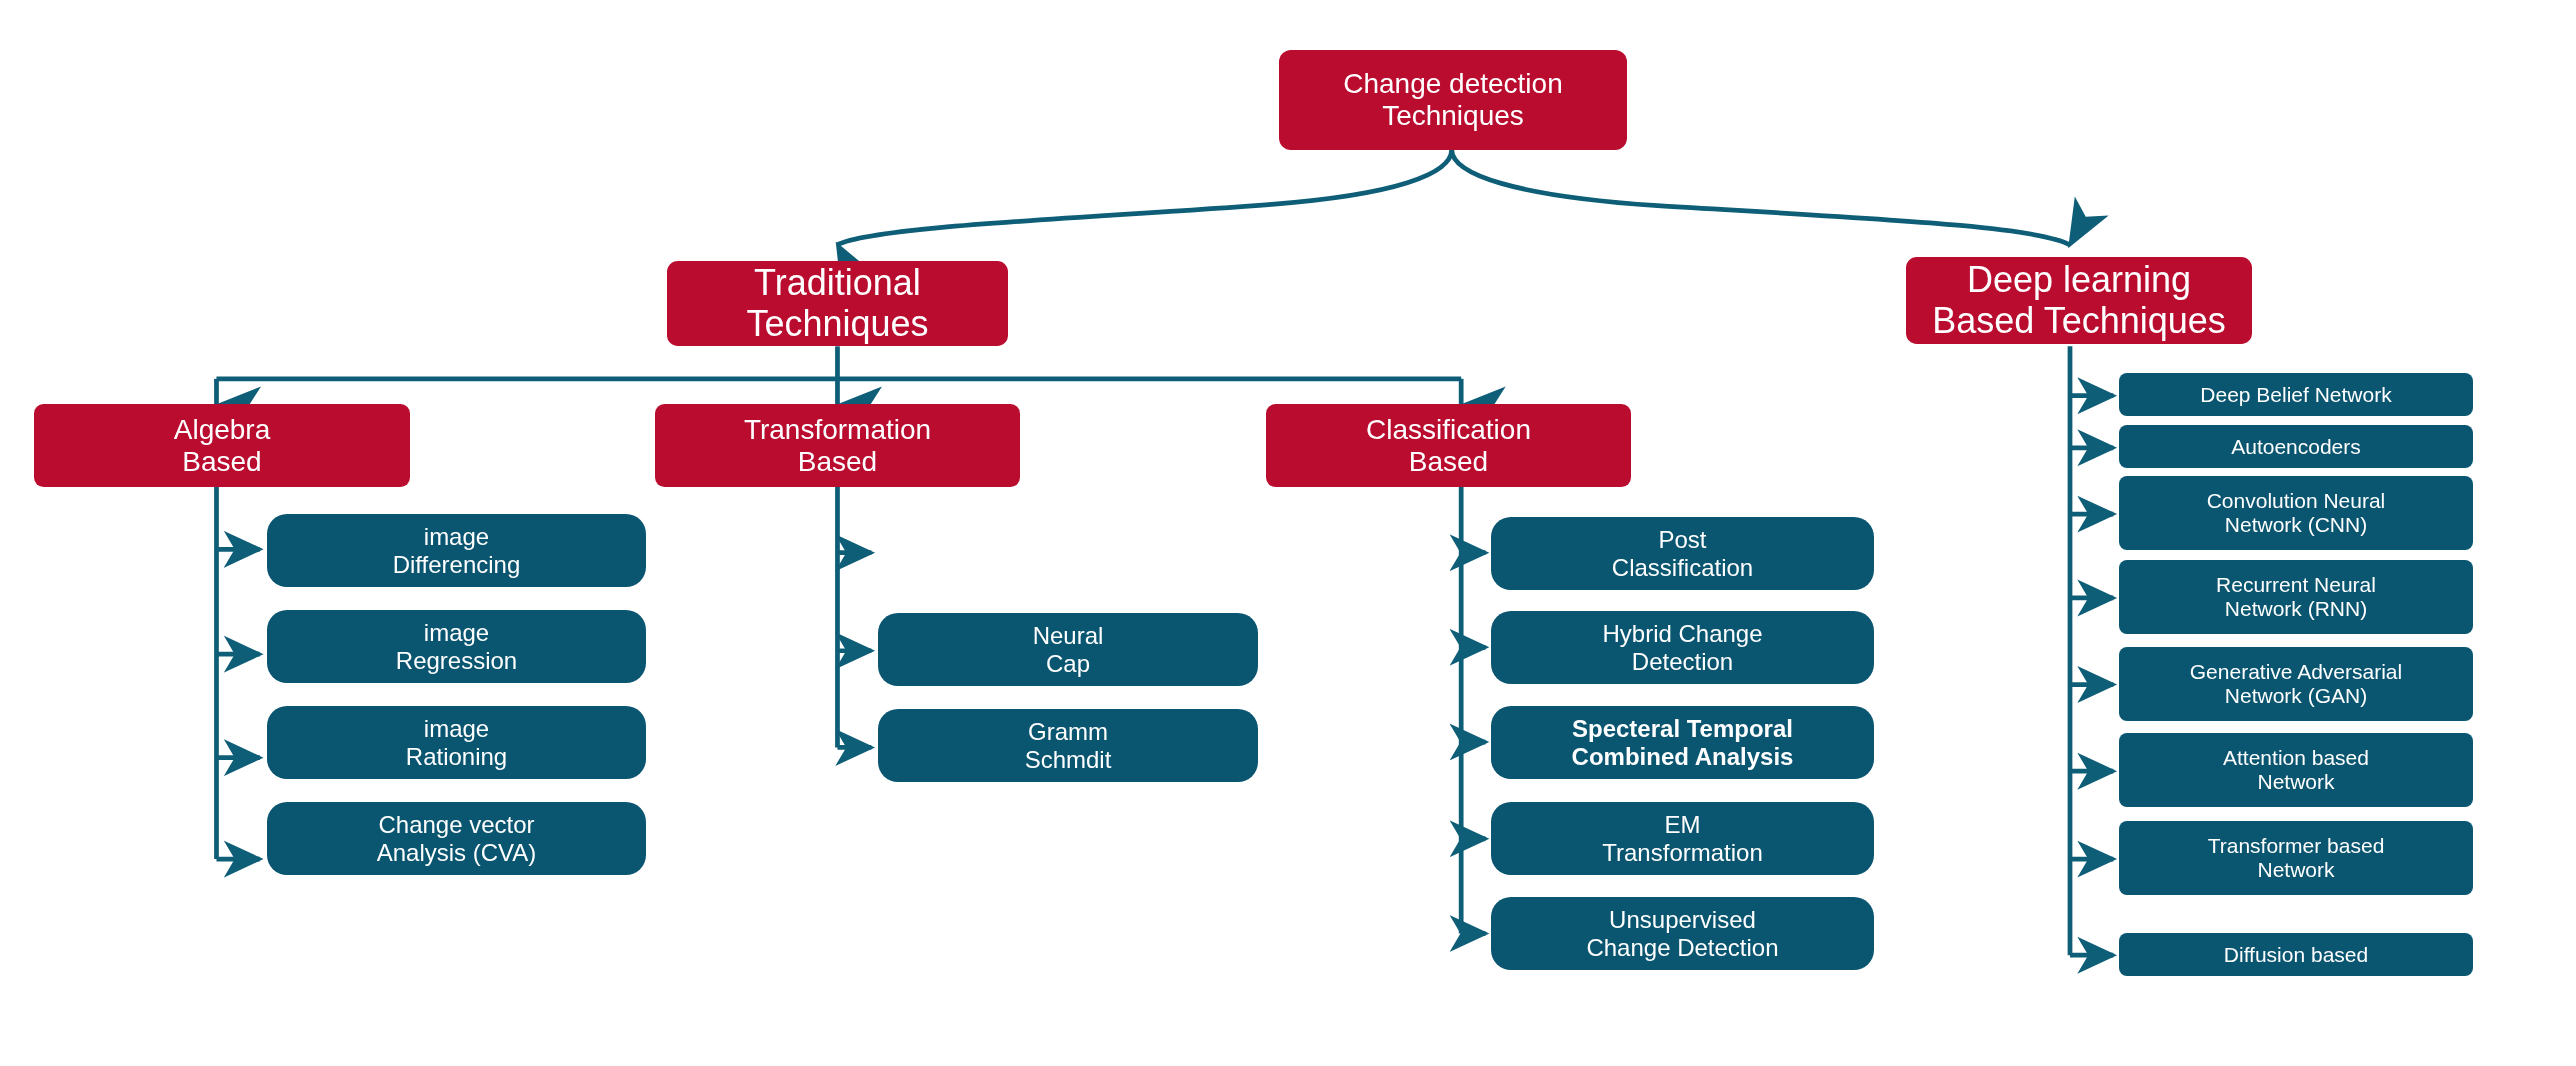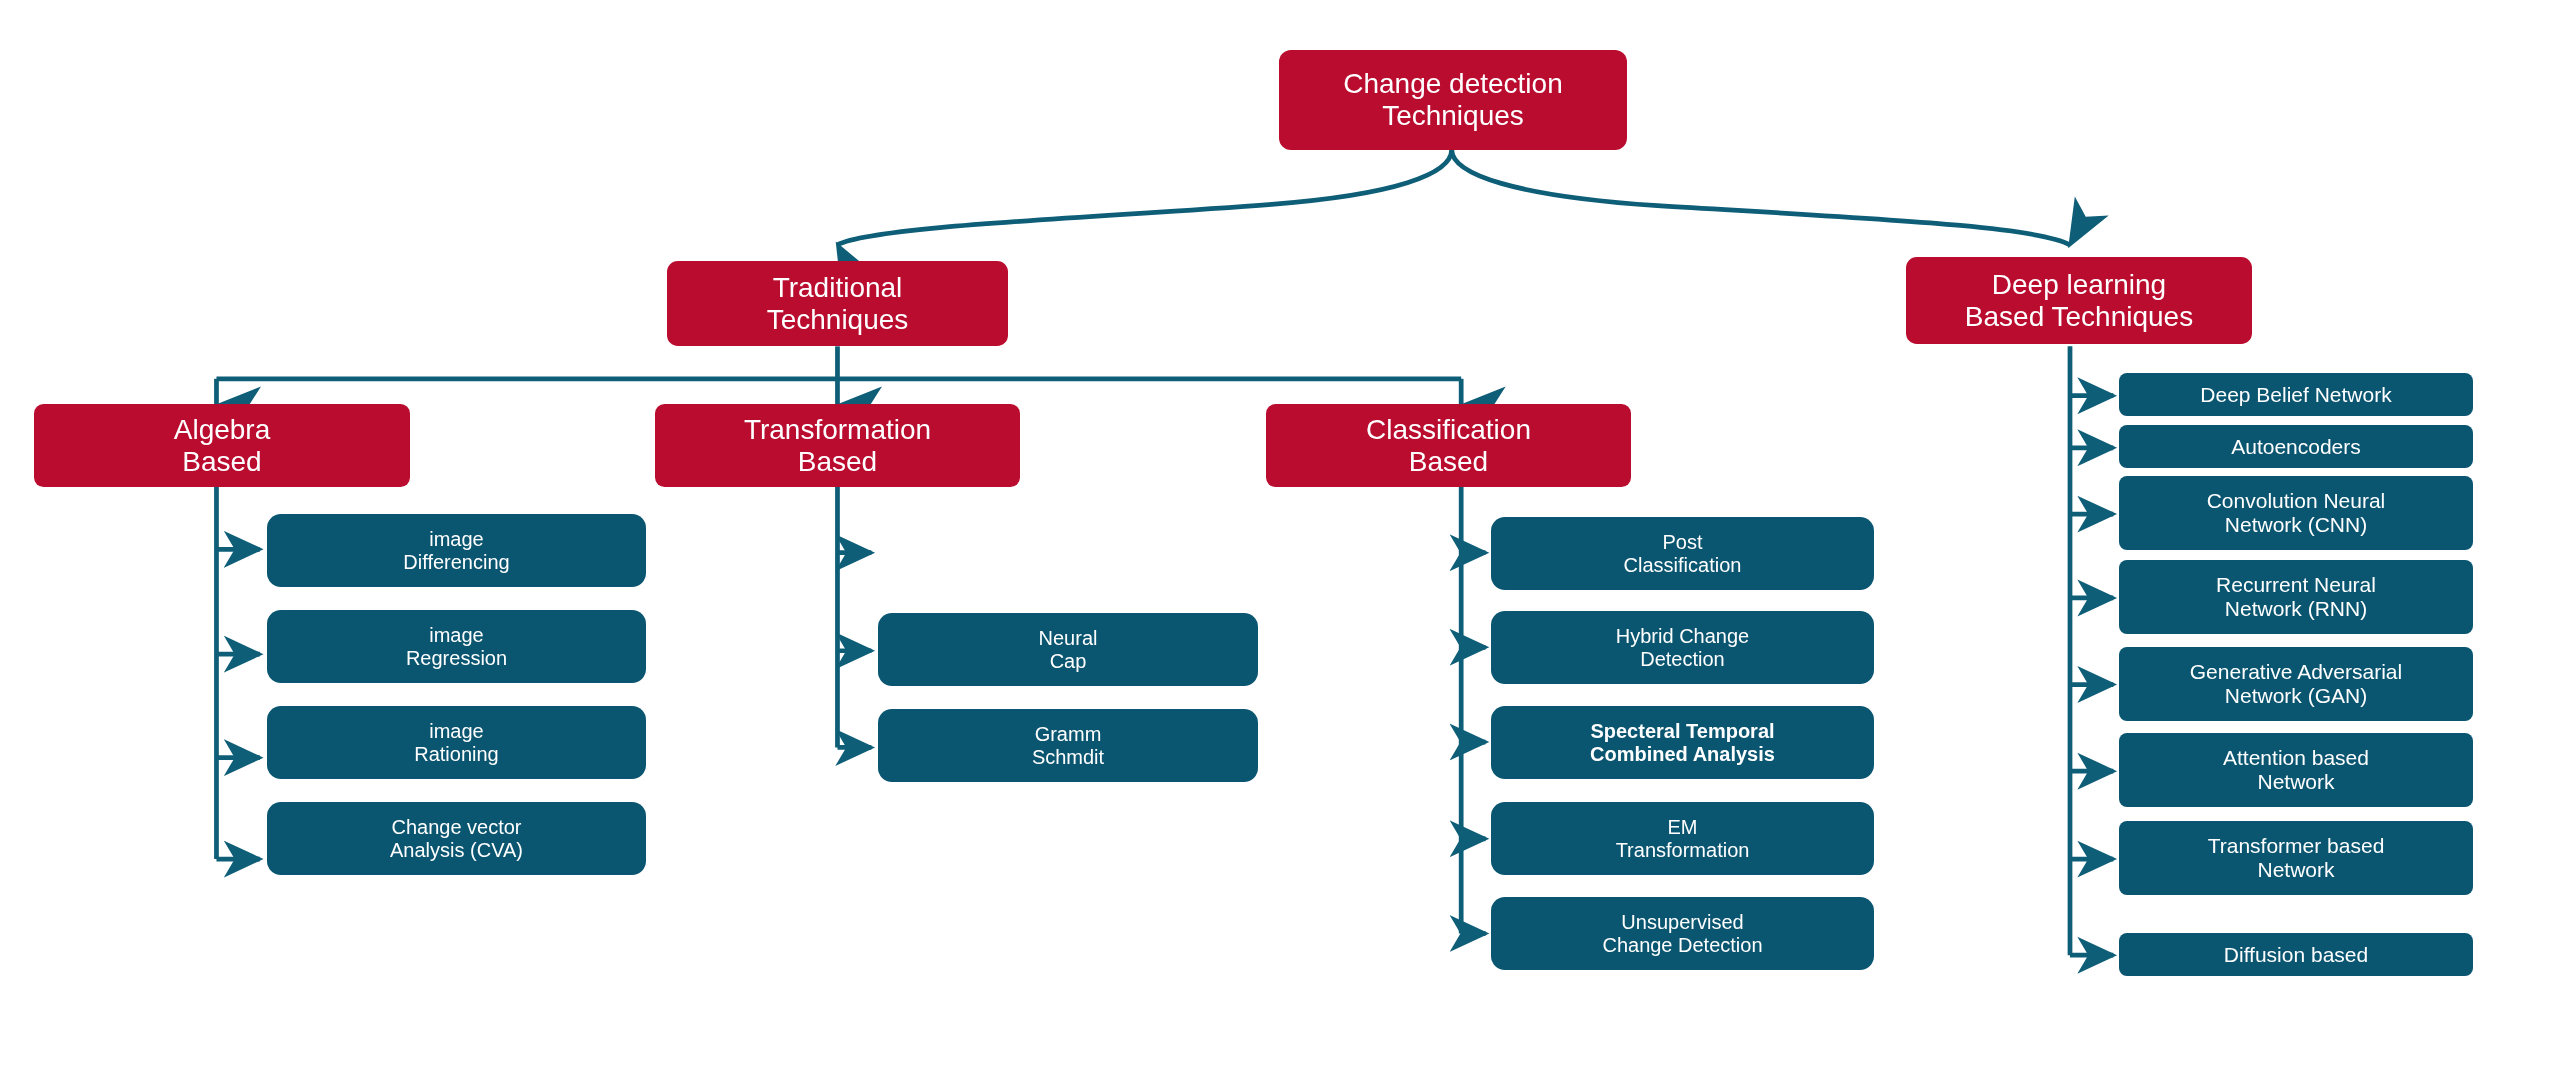--- a/index.html
+++ b/index.html
@@ -31,23 +31,23 @@
     border-radius:9.5px;
     line-height:1.13;
     box-sizing:border-box;
     padding:2.7px 6.8px;
     white-space:pre-line;
     z-index:2;
   }
   .node.red{ background:#ba0c2f; }
   .node.teal{ background:#0a5570; }
   .node.lvl0{ font-size:28px; border-radius:12px; }
-  .node.lvl1{ font-size:28px; border-radius:10.8px; }
+  .node.lvl1{ font-size:36px; border-radius:10.8px; }
   .node.lvl2{ font-size:28px; border-radius:9.5px;justify-content:center; }
-  .node.leaf{ font-size:20px; border-radius:14px; }
+  .node.leaf{ font-size:24px; border-radius:20px; }
   .node.leaf-r{ font-size:21px; border-radius:8px; }
 </style>
 </head>
 <body>
 
 <div id="canvas">
 
   <svg id="wires" viewBox="0 0 3808 1577" xmlns="http://www.w3.org/2000/svg">
     <defs>
       <marker id="ah" markerWidth="9" markerHeight="9" refX="7.6" refY="4.5" orient="auto" markerUnits="strokeWidth">

